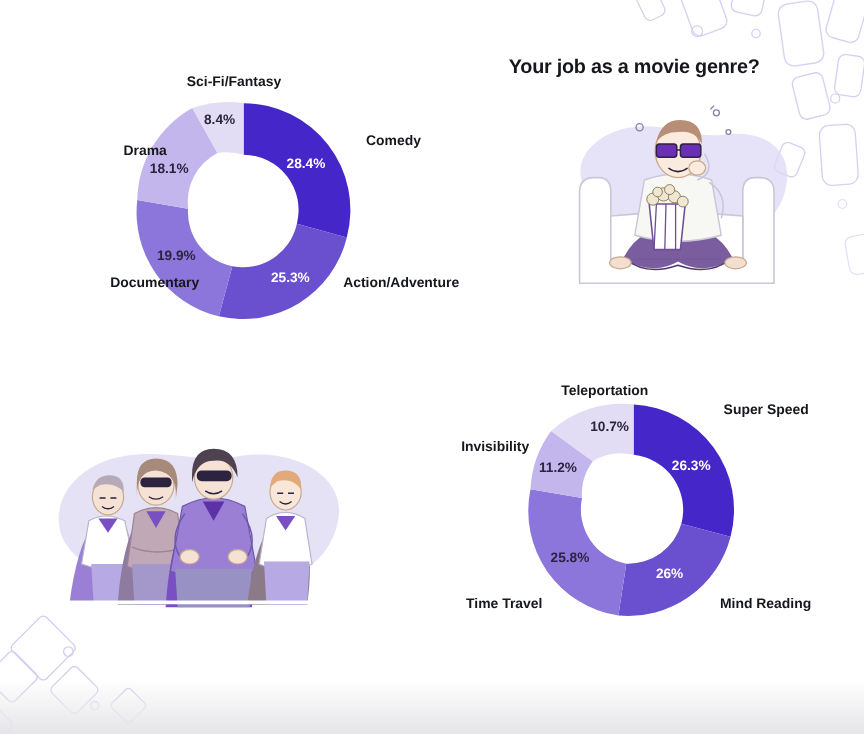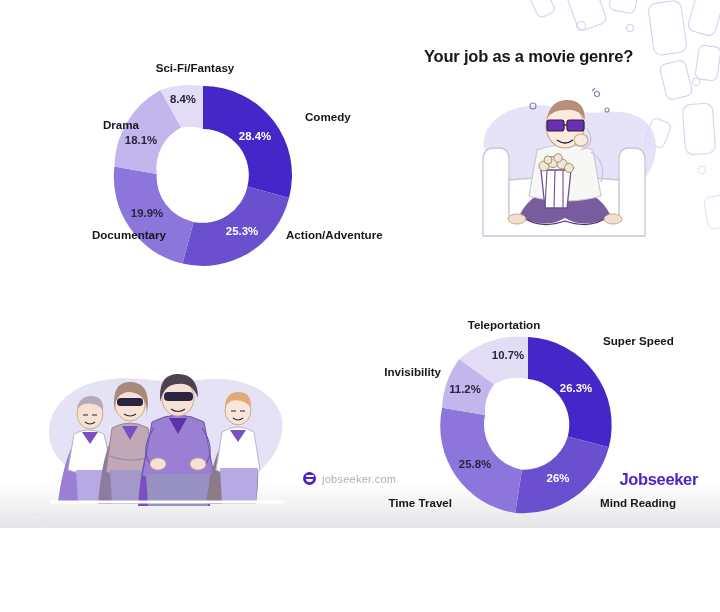--- a/index.html
+++ b/index.html
@@ -4,21 +4,21 @@
 <style>
   * { box-sizing: border-box; margin: 0; padding: 0; }
   html, body {
     width: 720px; height: 612px;
     background: #ffffff;
     font-family: "Liberation Sans", sans-serif;
     overflow: hidden;
   }
   #page {
     position: relative;
-    width: 720px; height: 528px;
+    width: 720px; height: 612px;
     background: #ffffff;
     overflow: hidden;
   }
 
   
   .decor-layer {
     position: absolute; inset: 0;
     pointer-events: none;
     z-index: 0;
   }
@@ -327,21 +327,14 @@
         <path d="M197 59 h5 M206 59 h5" stroke="#2b2340" stroke-width="1.2"></path>
         <path d="M199 66 Q204 70 209 66" fill="none" stroke="#2b2340" stroke-width="1.1"></path>
       </g>
 
       <path d="M16 150 L250 150" stroke="#ffffff" stroke-width="3"></path>
     </svg>
   </div>
 
   <div class="bottom-fade"></div>
 
-  <div id="footer">
-    <div id="footer-site">
-      <span class="smiley-icon"></span>
-      <span id="footer-site-text">jobseeker.com</span>
-    </div>
-    <div id="footer-logo">Jobseeker</div>
-  </div>
 
 </div>
 
 </body></html>

